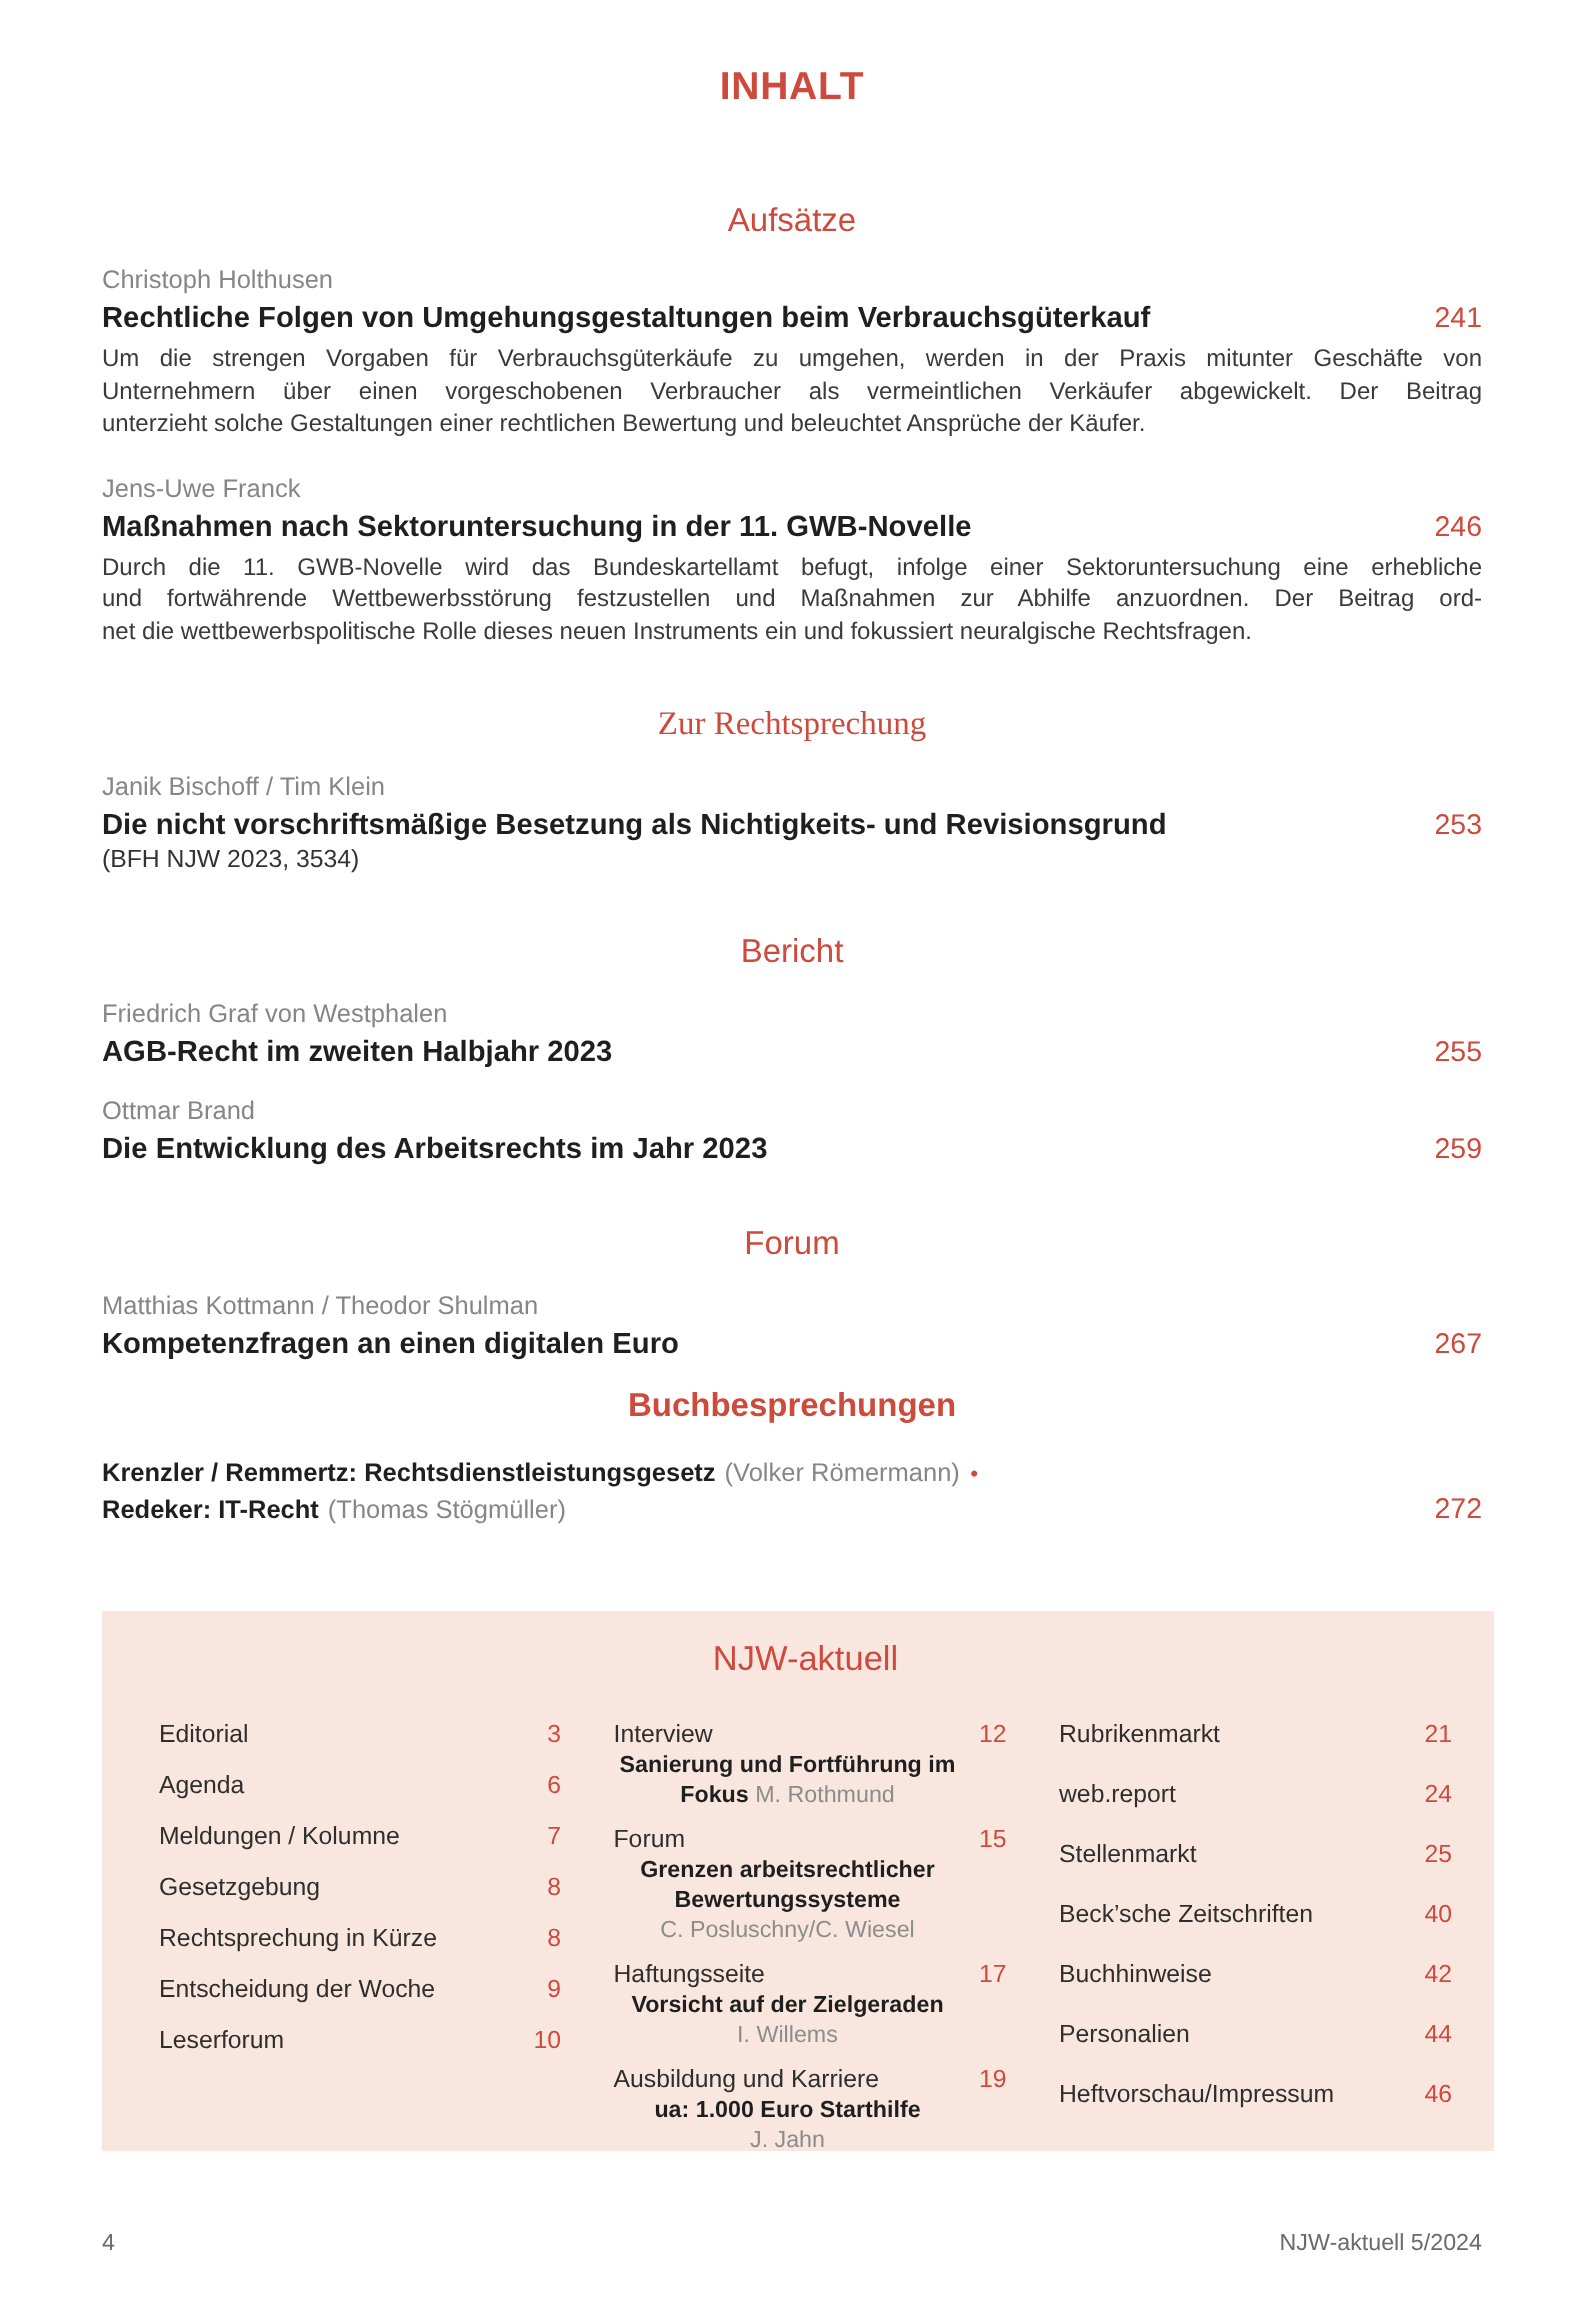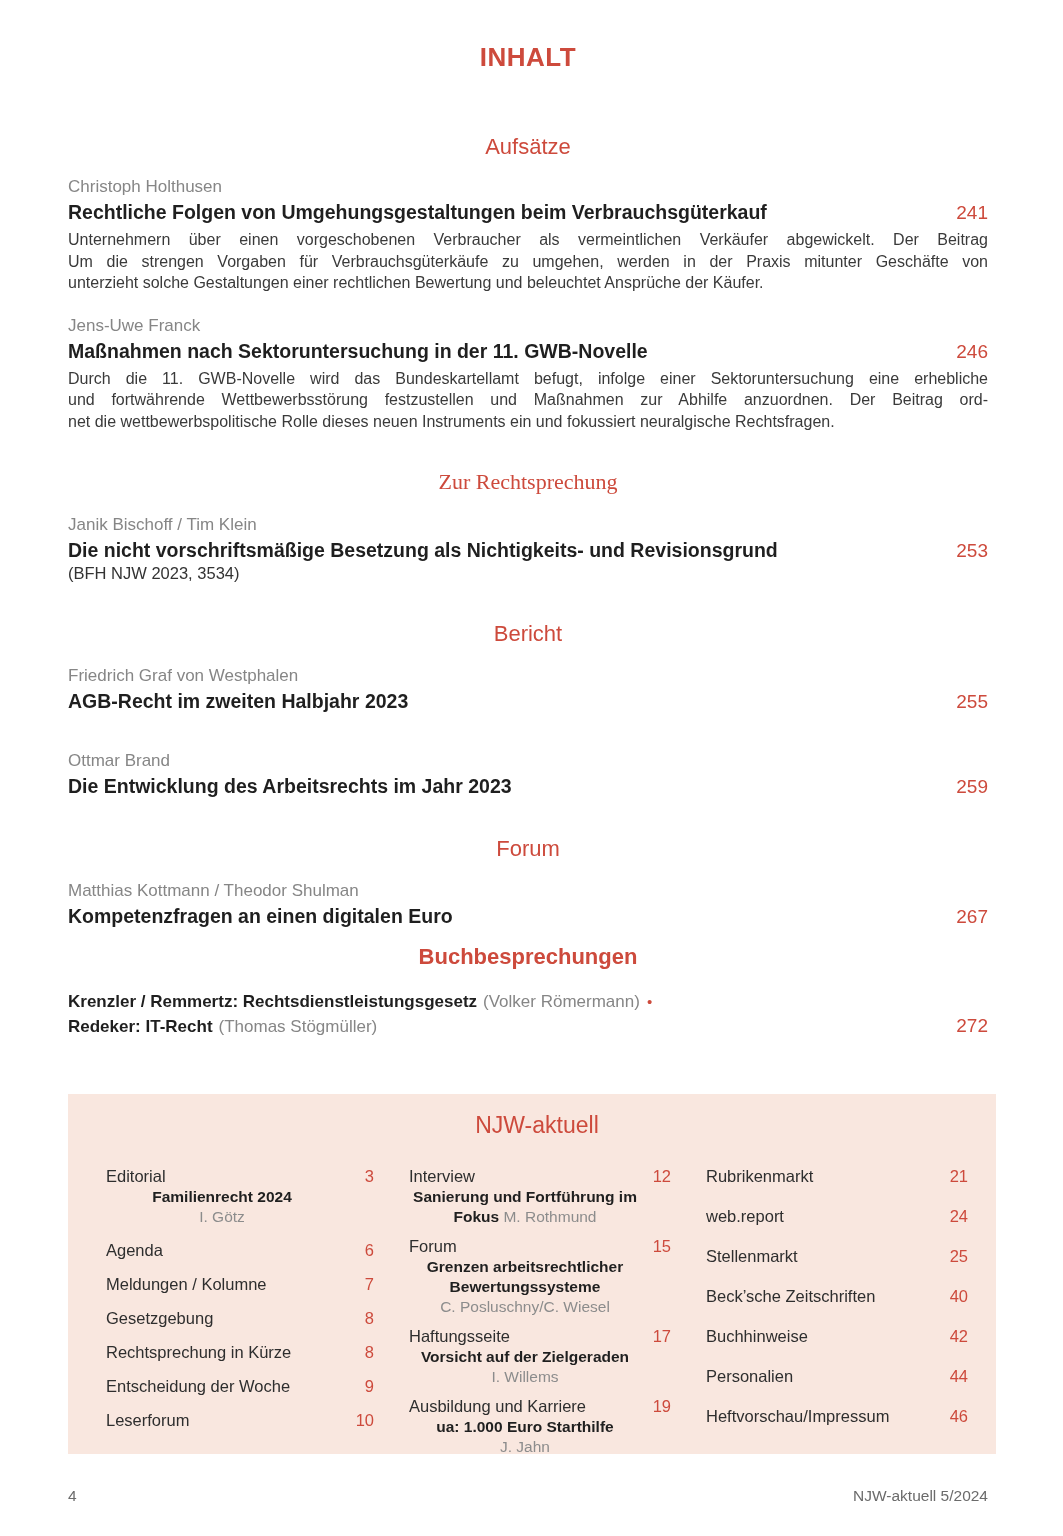--- a/index.html
+++ b/index.html
@@ -51,21 +51,21 @@
   .entry-author{
     color:var(--author-gray);
     font-size:17px;
     line-height:22px;
     font-weight:400;
   }
   .a-mt-15{margin-top:15px;}
   .a-mt-17{margin-top:17px;}
   .a-mt-18{margin-top:18px;}
   .a-mt-21{margin-top:21px;}
-  .a-mt-24{margin-top:36px;}
+  .a-mt-24{margin-top:16px;}
 
   .title-row{
     display:flex;
     justify-content:space-between;
     align-items:baseline;
     margin-top:2px;
   }
   .entry-title{
     color:var(--title-ink);
     font-size:19.5px;
@@ -183,22 +183,22 @@
 
     <h2 class="section-heading mt-aufsaetze">Aufsätze</h2>
 
     <div class="entry">
       <div class="entry-author a-mt-15">Christoph Holthusen</div>
       <div class="title-row">
         <span class="entry-title">Rechtliche Folgen von Umgehungsgestaltungen beim Verbrauchsgüterkauf</span>
         <span class="entry-page">241</span>
       </div>
       <div class="desc">
+        <div class="jline">Um die strengen Vorgaben für Verbrauchsgüterkäufe zu umgehen, werden in der Praxis mitunter Geschäfte von</div>
         <div class="jline">Unternehmern über einen vorgeschobenen Verbraucher als vermeintlichen Verkäufer abgewickelt. Der Beitrag</div>
-        <div class="jline">Um die strengen Vorgaben für Verbrauchsgüterkäufe zu umgehen, werden in der Praxis mitunter Geschäfte von</div>
         <div class="jline-last">unterzieht solche Gestaltungen einer rechtlichen Bewertung und beleuchtet Ansprüche der Käufer.</div>
       </div>
     </div>
 
     <div class="entry">
       <div class="entry-author a-mt-21">Jens-Uwe Franck</div>
       <div class="title-row">
         <span class="entry-title">Maßnahmen nach Sektoruntersuchung in der 11. GWB-Novelle</span>
         <span class="entry-page">246</span>
       </div>
@@ -265,24 +265,20 @@
     <div class="njw-box">
       <div class="njw-box-title">NJW-aktuell</div>
       <div class="box-columns">
 
         <div class="col-1">
           <div class="bx-item">
             <div class="bx-row">
               <span class="bx-label">Editorial</span>
               <span class="bx-page">3</span>
             </div>
-            <div class="bx-sub">
-              <div class="bx-sub-title">Familienrecht 2024</div>
-              <div class="bx-sub-author">I. Götz</div>
-            </div>
           </div>
           <div class="bx-item">
             <div class="bx-row">
               <span class="bx-label">Agenda</span>
               <span class="bx-page">6</span>
             </div>
           </div>
           <div class="bx-item">
             <div class="bx-row">
               <span class="bx-label">Meldungen / Kolumne</span>

